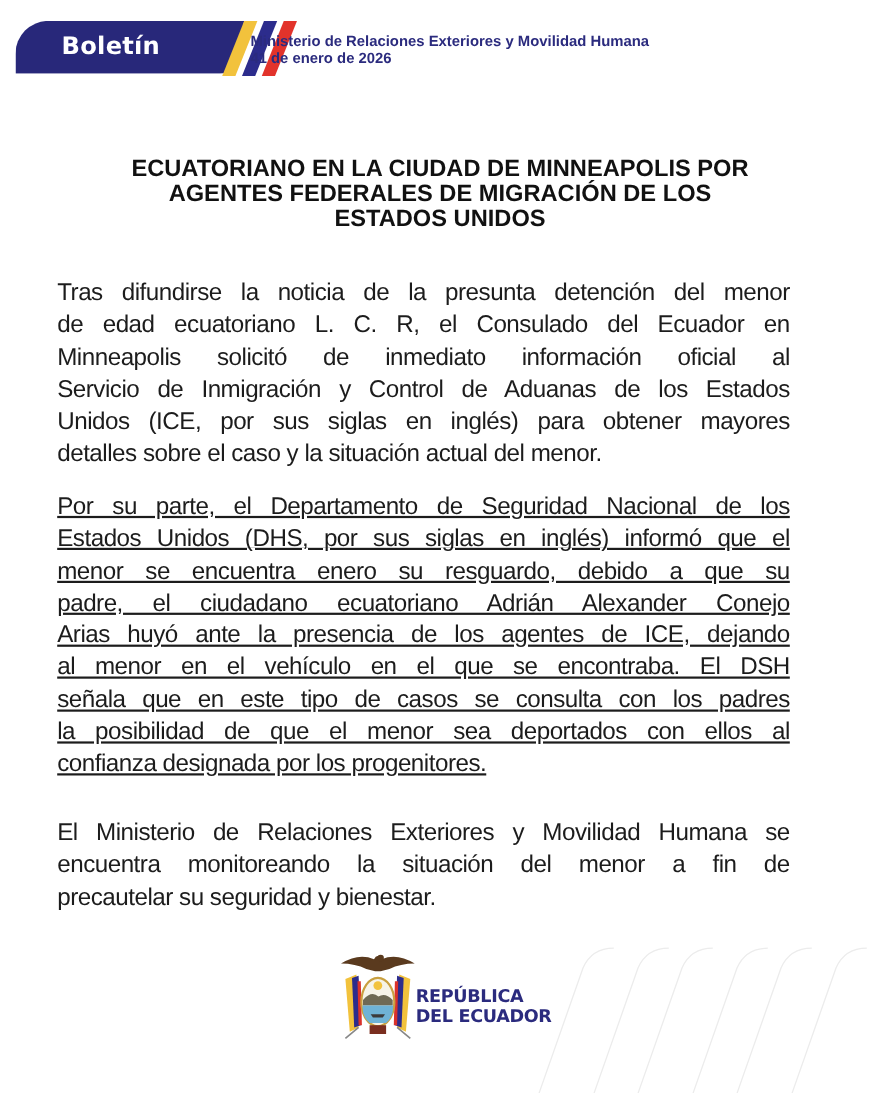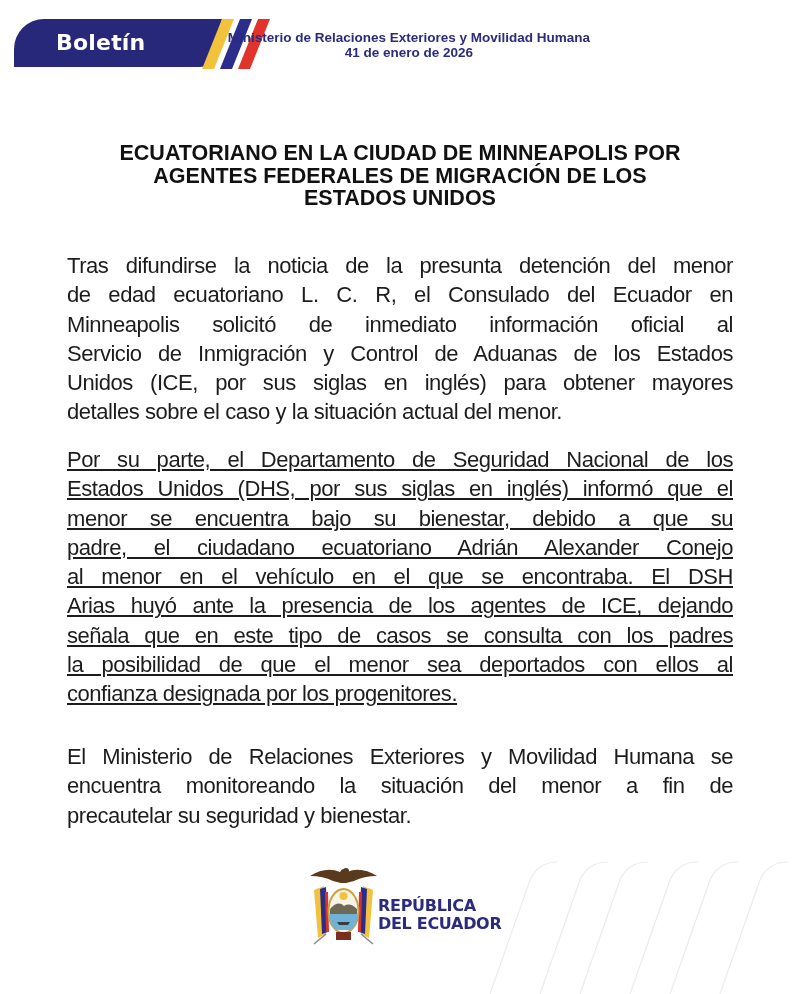--- a/index.html
+++ b/index.html
@@ -12,29 +12,29 @@
     position: absolute; left: 14px; top: 19px; width: 208px; height: 48px;
     background: #28287a; border-radius: 30px 0 22px 0;
     clip-path: polygon(0 0, 100% 0, 100% 0, 95% 100%, 0 100%);
   }
   .boletin-text {
     position: absolute; left: 56px; top: 30px; color: #fff; font-weight: bold; font-size: 22px;
     font-family: "DejaVu Sans", sans-serif; letter-spacing: 0.2px;
   }
   .stripes { position: absolute; left: 200px; top: 19px; width: 80px; height: 50px; }
   .ministry {
-    position: absolute; right: 46px; top: 30px; text-align: center; color: #2b2b7e;
+    position: absolute; right: 46px; top: 30px; text-align: left; color: #2b2b7e;
     font-weight: bold; font-size: 13.5px; line-height: 15px;
   }
   .title {
     position: absolute; left: 60px; width: 680px; top: 142px; text-align: center;
     font-weight: bold; font-size: 21.5px; line-height: 22.5px; color: #111;
   }
   .para {
-    position: absolute; left: 67px; width: 666px; text-align: justify;
+    position: absolute; left: 52px; width: 666px; text-align: justify;
     font-size: 22px; line-height: 29.3px; color: #1c1c1c; letter-spacing: -0.45px;
     font-family: "Liberation Sans Narrow", "Liberation Sans", sans-serif;
   }
   .p1 { top: 251px; }
   .p2 { top: 445px; text-decoration: underline; }
   .p3 { top: 742px; }
   .para span.l { display: block; text-align: justify; text-align-last: justify; white-space: nowrap; }
   .para span.l.last { text-align-last: left; }
   .footer-logo { position: absolute; left: 306px; top: 862px; width: 75px; height: 85px; }
   .republica {
@@ -71,24 +71,24 @@
   <span class="l">de edad ecuatoriano L. C. R, el Consulado del Ecuador en</span>
   <span class="l">Minneapolis solicitó de inmediato información oficial al</span>
   <span class="l">Servicio de Inmigración y Control de Aduanas de los Estados</span>
   <span class="l">Unidos (ICE, por sus siglas en inglés) para obtener mayores</span>
   <span class="l last">detalles sobre el caso y la situación actual del menor.</span>
 </div>
 
 <div class="para p2">
   <span class="l">Por su parte, el Departamento de Seguridad Nacional de los</span>
   <span class="l">Estados Unidos (DHS, por sus siglas en inglés) informó que el</span>
-  <span class="l">menor se encuentra bajo su bienestar, debido a que su</span>
+  <span class="l">menor se encuentra enero su resguardo, debido a que su</span>
   <span class="l">padre, el ciudadano ecuatoriano Adrián Alexander Conejo</span>
+  <span class="l">Arias huyó ante la presencia de los agentes de ICE, dejando</span>
   <span class="l">al menor en el vehículo en el que se encontraba. El DSH</span>
-  <span class="l">Arias huyó ante la presencia de los agentes de ICE, dejando</span>
   <span class="l">señala que en este tipo de casos se consulta con los padres</span>
   <span class="l">la posibilidad de que el menor sea deportados con ellos al</span>
   <span class="l last">confianza designada por los progenitores.</span>
 </div>
 
 <div class="para p3">
   <span class="l">El Ministerio de Relaciones Exteriores y Movilidad Humana se</span>
   <span class="l">encuentra monitoreando la situación del menor a fin de</span>
   <span class="l last">precautelar su seguridad y bienestar.</span>
 </div>

